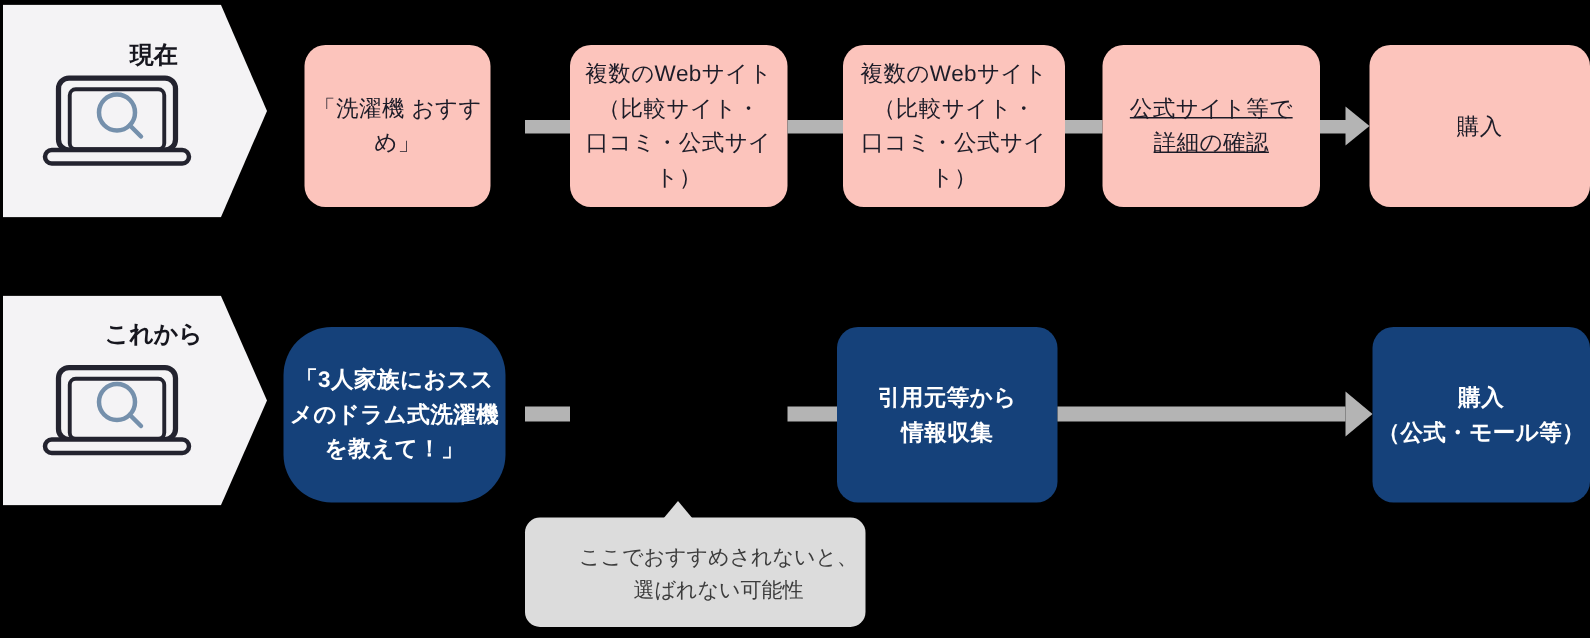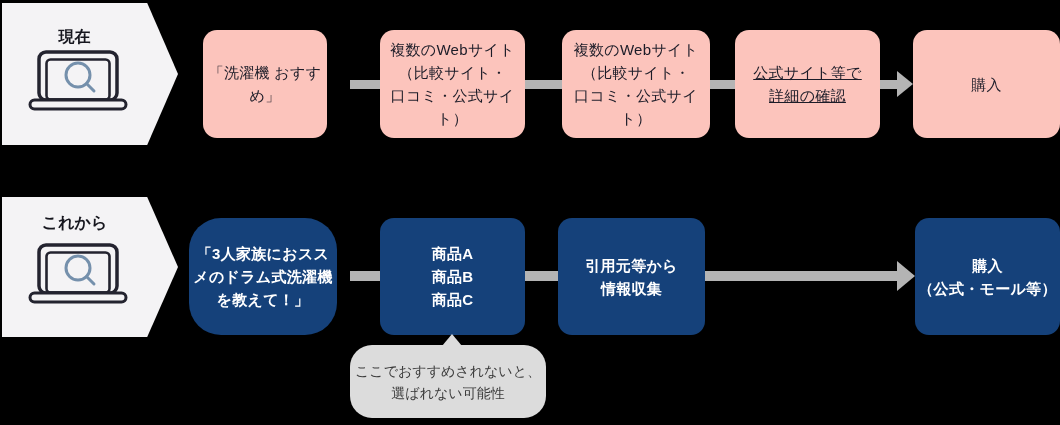--- a/index.html
+++ b/index.html
@@ -8,21 +8,21 @@
     background:var(--background,#000);
     font-family:"Liberation Sans","DejaVu Sans",sans-serif;
   }
   .pent{
     position:absolute;left:2px;width:176px;
     background:var(--pentagon-bg,#f4f3f5);
     clip-path:polygon(0 0,82.5% 0,100% 50%,82.5% 100%,0 100%);
   }
   .pent-label{
     position:absolute;left:0;width:145px;text-align:center;
-    font-size:16px;font-weight:700;color:var(--label-text,#16161e);
+    font-size:16px;font-weight:700;color:var(--label-text,#16161e);padding-left:28px;
   }
   .pent-icon{position:absolute;left:26px;width:100px;height:62px;}
   .box{
     position:absolute;border-radius:14px;
     display:flex;align-items:center;justify-content:center;
     text-align:center;white-space:pre-line;
   }
   .pink{
     top:30px;height:108px;background:var(--pink-box,#fcc4bc);
     color:var(--pink-text,#1c1c28);font-size:15px;line-height:23px;
@@ -32,23 +32,23 @@
     top:218px;height:117px;background:var(--navy-box,#15417a);
     color:var(--navy-text,#fff);font-size:15px;line-height:23px;
     font-weight:700;letter-spacing:.3px;
   }
   .bar{position:absolute;background:var(--arrow-gray,#b4b4b4);}
   .head{position:absolute;width:0;height:0;}
   .head.sm{border-top:13px solid transparent;border-bottom:13px solid transparent;border-left:16px solid var(--arrow-gray,#b4b4b4);}
   .head.lg{border-top:15px solid transparent;border-bottom:15px solid transparent;border-left:18px solid var(--arrow-gray,#b4b4b4);}
   .callout{
     position:absolute;left:350px;top:345px;width:196px;height:73px;
-    background:var(--callout-bg,#dcdcdc);border-radius:22px;
+    background:var(--callout-bg,#dcdcdc);border-radius:10px;
     color:var(--callout-text,#3c3c3c);font-size:14px;line-height:22px;font-weight:500;
-    display:flex;align-items:center;justify-content:center;text-align:center;white-space:pre-line;
+    display:flex;align-items:center;justify-content:center;text-align:center;white-space:pre-line;padding-left:31px;
   }
   .callout-tail{
     position:absolute;left:442px;top:334px;width:0;height:0;
     border-left:10px solid transparent;border-right:10px solid transparent;
     border-bottom:12px solid var(--callout-bg,#dcdcdc);
   }
 </style>
 </head>
 <body>
 
@@ -110,25 +110,20 @@
     </svg>
   </div>
 
   <div class="box navy" style="left:189px;width:148px;border-radius:32px;">
     <span>「3人家族におスス
 メのドラム式洗濯機
 を教えて！」</span>
   </div>
   <div class="bar" style="left:350px;top:271px;width:30px;height:10px;"></div>
 
-  <div class="box navy" style="left:380px;width:145px;">
-    <span>商品A
-商品B
-商品C</span>
-  </div>
   <div class="bar" style="left:525px;top:271px;width:33px;height:10px;"></div>
 
   <div class="box navy" style="left:558px;width:147px;">
     <span>引用元等から
 情報収集</span>
   </div>
   <div class="bar" style="left:705px;top:271px;width:192px;height:10px;"></div>
   <div class="head lg" style="left:897px;top:261px;"></div>
 
   <div class="box navy" style="left:915px;width:145px;">

